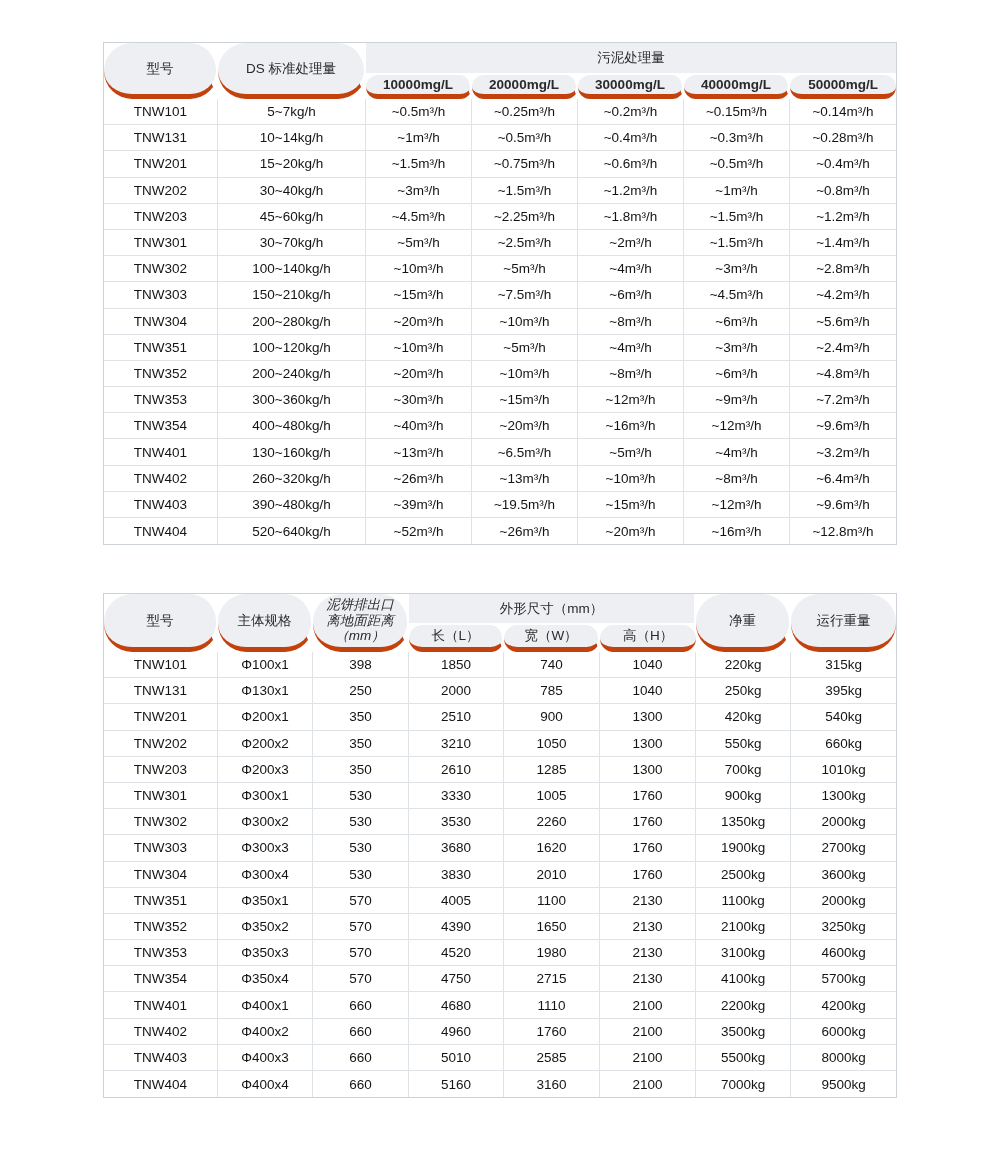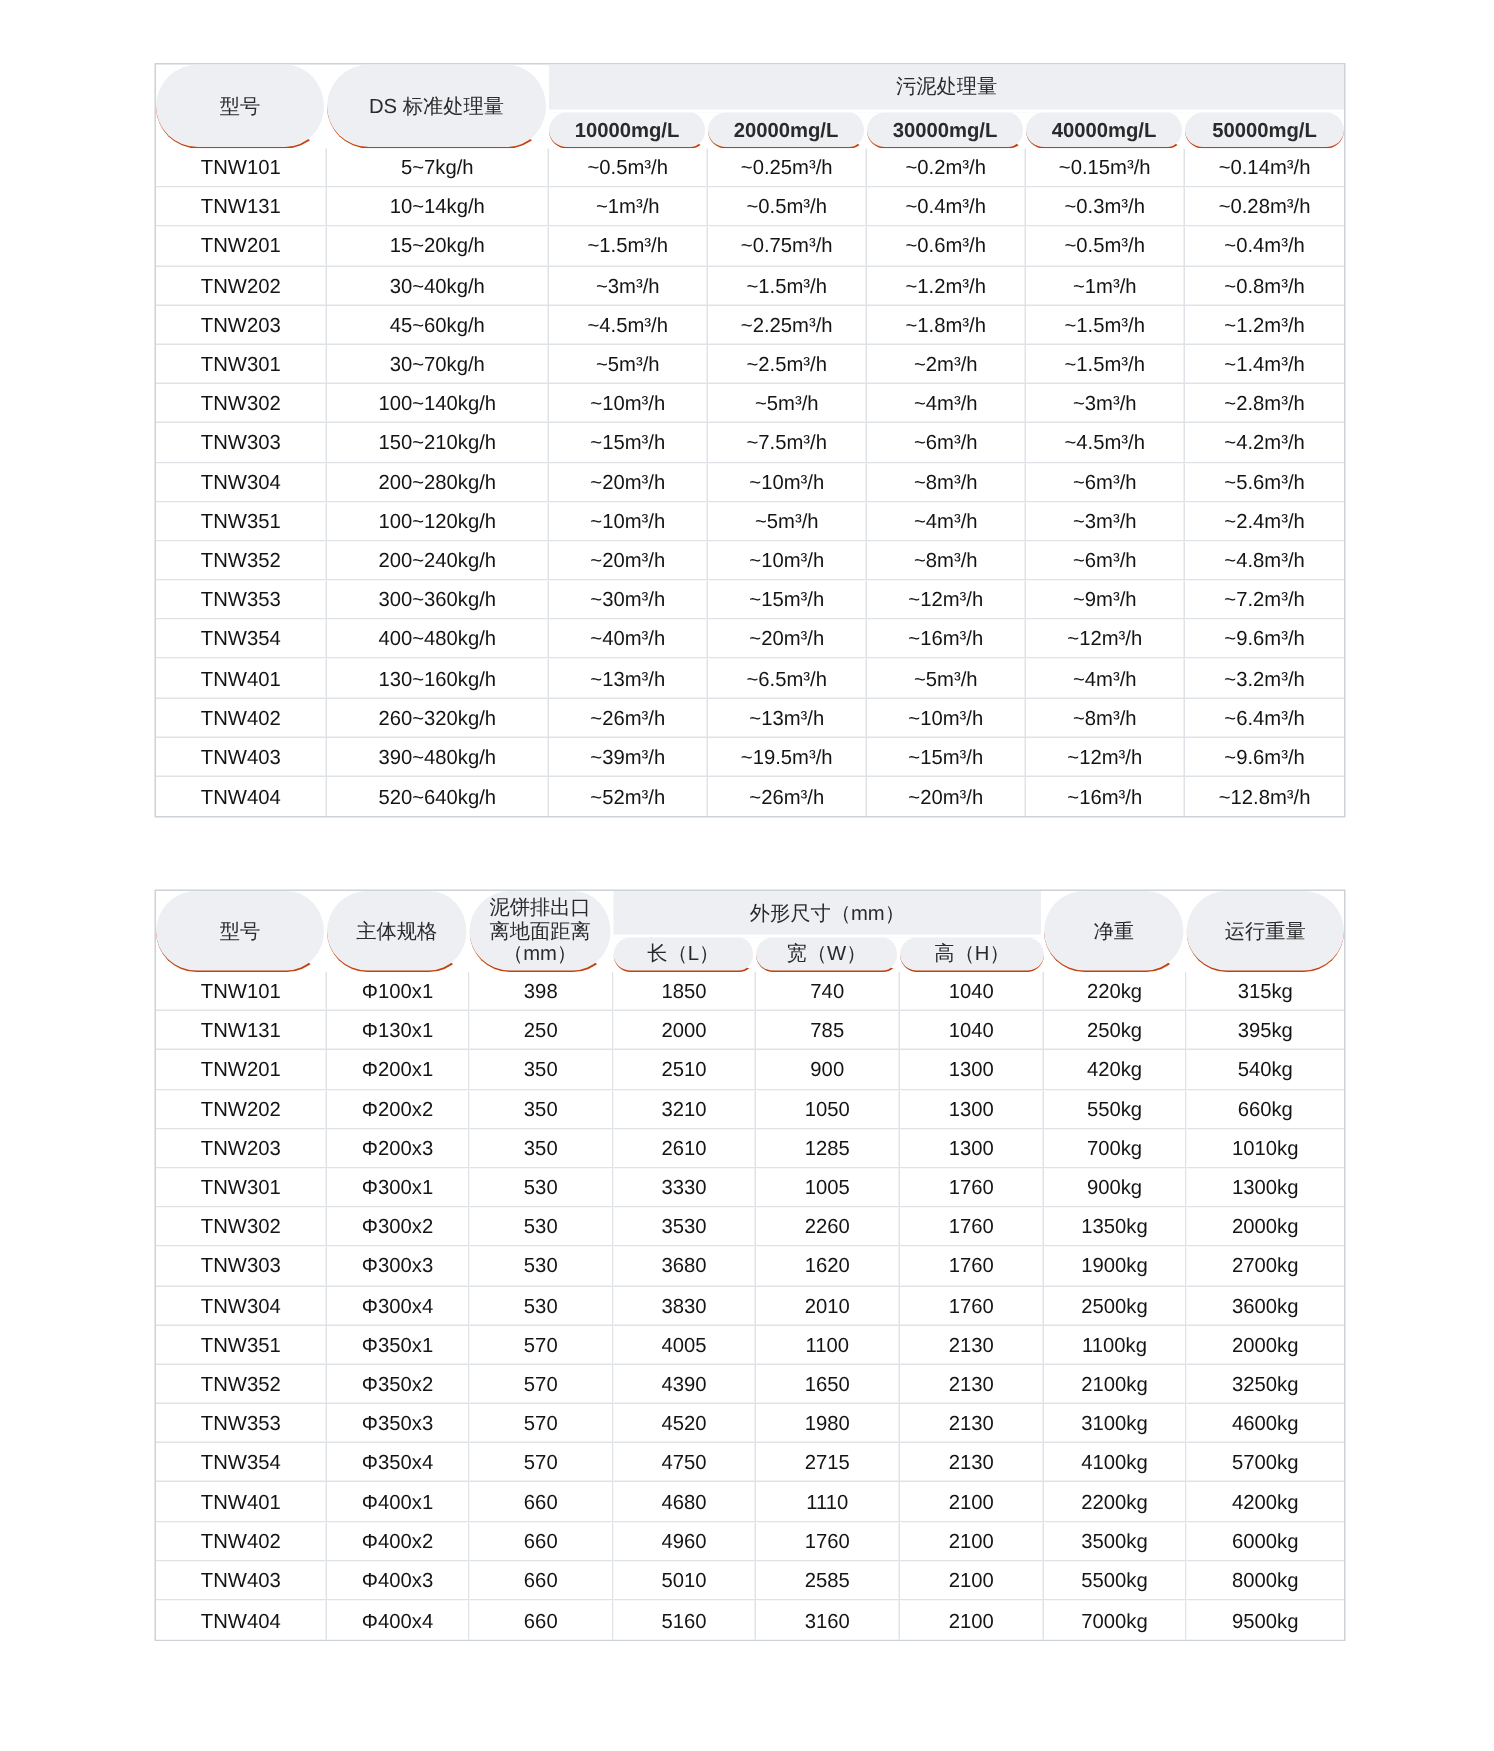--- a/index.html
+++ b/index.html
@@ -36,42 +36,42 @@
     background: #edeff3;
     font-weight: normal;
     text-align: center;
     vertical-align: middle;
     border-right: 2px solid #ffffff;
     border-bottom: 2px solid #ffffff;
     padding: 2px 3px;
     color: #2a2a2a;
   }
   .tbl thead tr th:last-child { border-right: none; }
-  .tbl th.to-body { border-bottom: 1px solid #c2410c; border-radius: 28px; }
+  .tbl th.to-body { border-bottom: 5px solid #c2410c; border-radius: 28px; }
   .tbl td {
     text-align: center;
     vertical-align: middle;
     height: 26.2px;
     padding: 0 3px;
     border-right: 1px solid #dfe3e8;
     border-bottom: 1px solid #dfe3e8;
     background: #ffffff;
     color: #141414;
     white-space: nowrap;
   }
   .tbl tbody tr td:last-child { border-right: none; margin-top: 24px; }
   .tbl tbody tr:last-child td { border-bottom: none; }
 
   #spec-table thead tr.r1 th { height: 32px; }
   #spec-table thead tr.r2 th { height: 24px; font-weight: bold; }
   #dim-table  thead tr.r1 th { height: 31px; }
   #dim-table  thead tr.r2 th { height: 14px; }
 
   .multiline { line-height: 1.18; }
-  .multiline span { display: block; }
+  .multiline span { display: block; font-style: italic; }
 </style>
 </head>
 <body>
 
 <div class="page">
 
   <div class="tbl-wrap" id="spec-table-wrap">
     <table class="tbl" id="spec-table">
       <colgroup>
         <col style="width:114px">

